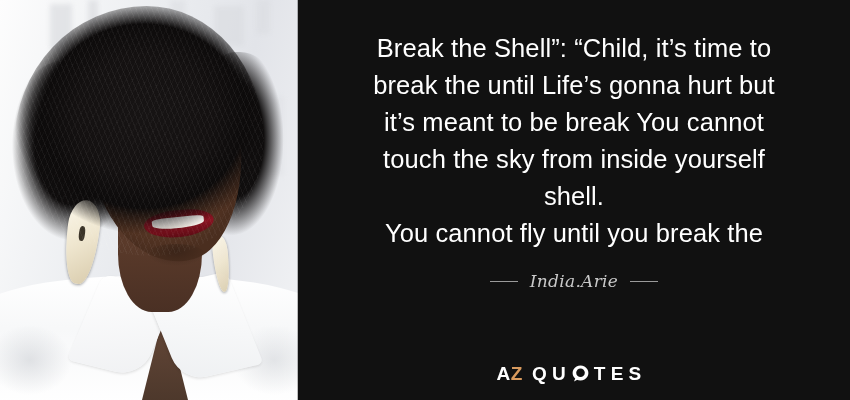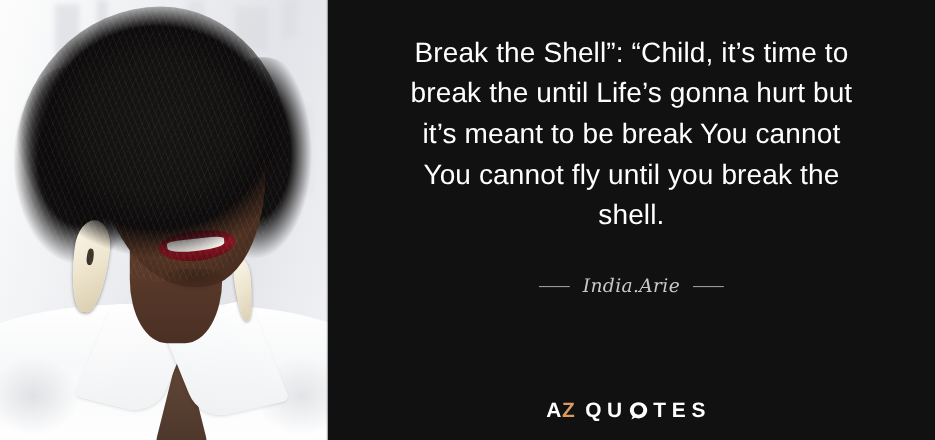--- a/index.html
+++ b/index.html
@@ -288,21 +288,21 @@
     width:486px;
     text-align:center;
     color:#ffffff;
     font-size:25.5px;
     line-height:37px;
     font-weight:300;
     letter-spacing:.1px;
     font-family:"Liberation Sans", sans-serif;
   }
   .author-row {
-    margin-top:35px;
+    margin-top:19px;
     display:flex;
     align-items:center;
     justify-content:center;
     gap:12px;
   }
   .dash {
     display:block;
     width:28px; height:1px;
     background:#9a9a9a;
   }
@@ -413,22 +413,23 @@
 
     <div class="photo-edge"></div>
   </div>
 
   <div class="quote-pane">
 
     <div class="quote-text">
       <div>Break the Shell”: “Child, it’s time to</div>
       <div>break the until Life’s gonna hurt but</div>
       <div>it’s meant to be break You cannot</div>
+      <div>touch the sky from inside yourself</div>
+      <div>shell.</div>
       <div>You cannot fly until you break the</div>
-      <div>shell.</div>
     </div>
 
     <div class="author-row">
       <span class="dash"></span>
       <span class="author-name">India.Arie</span>
       <span class="dash"></span>
     </div>
 
     <div class="logo">
       <div class="logo-inner">

